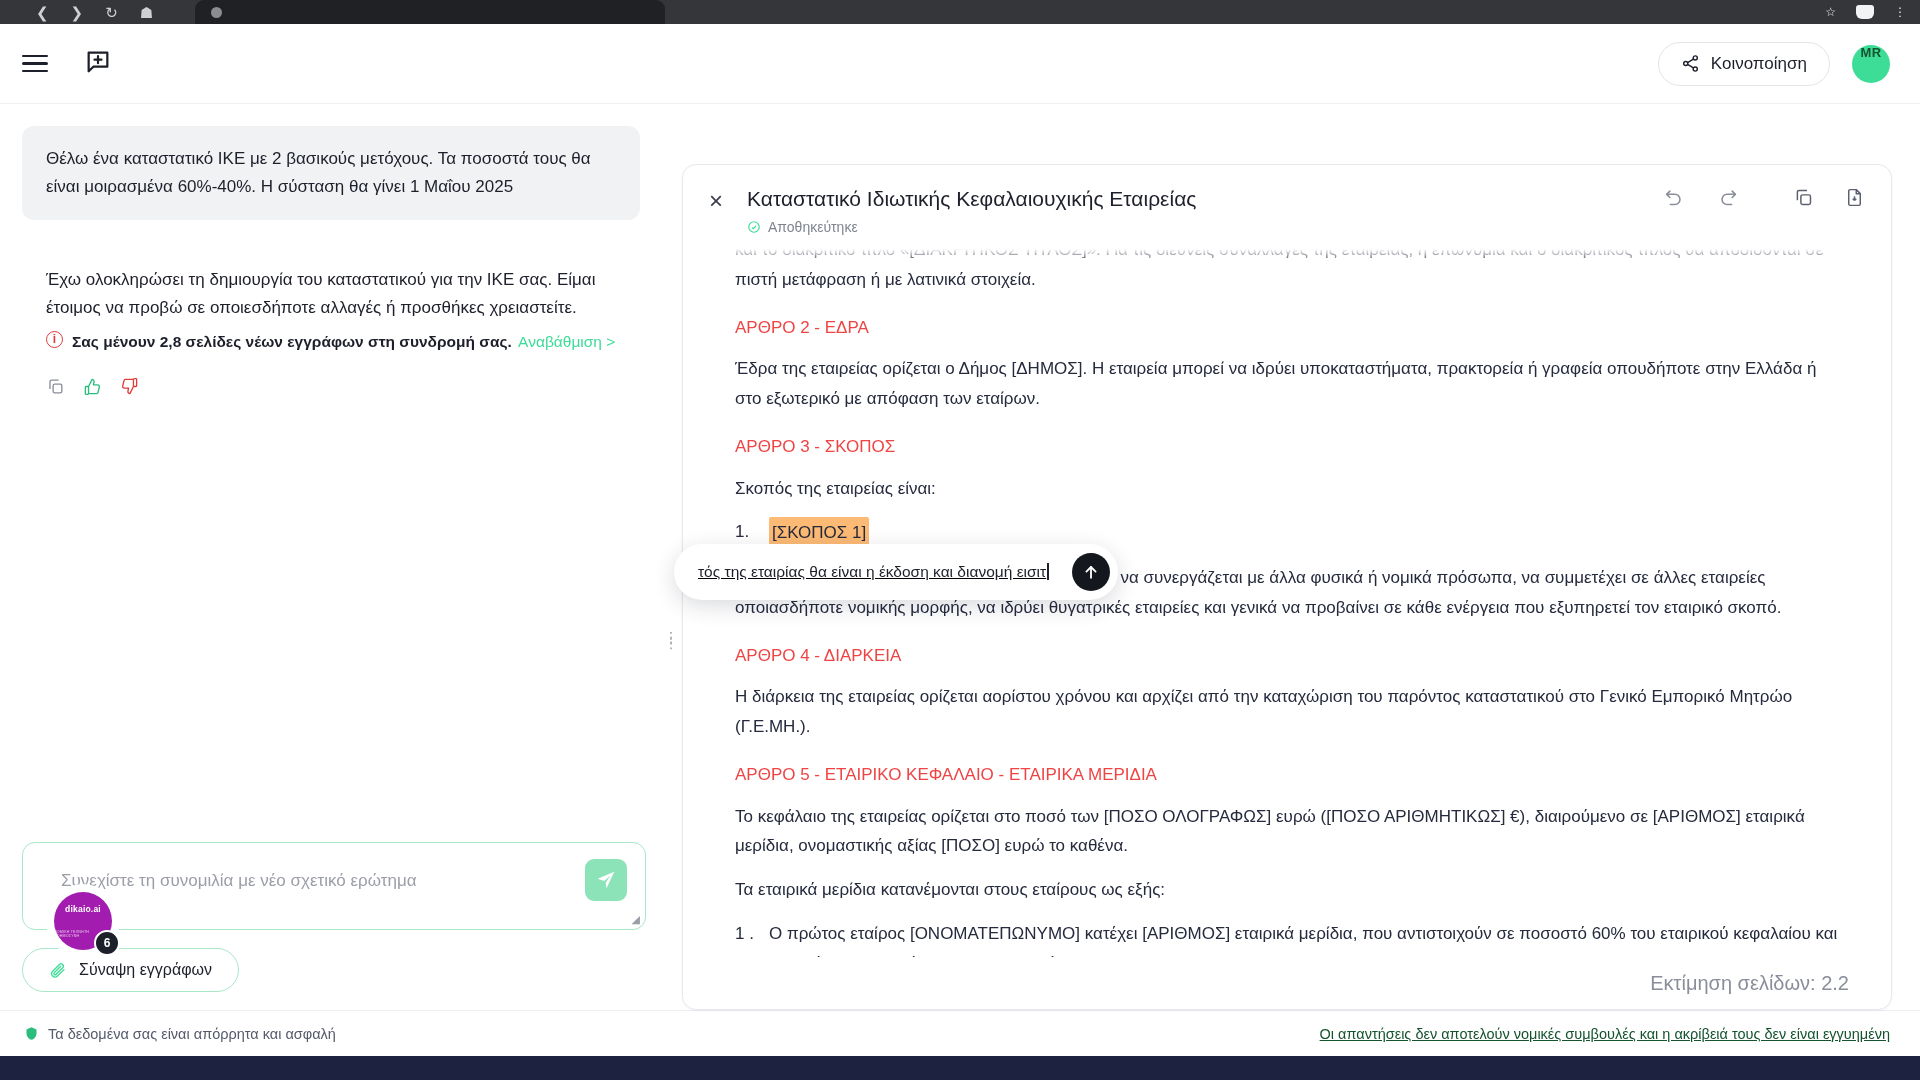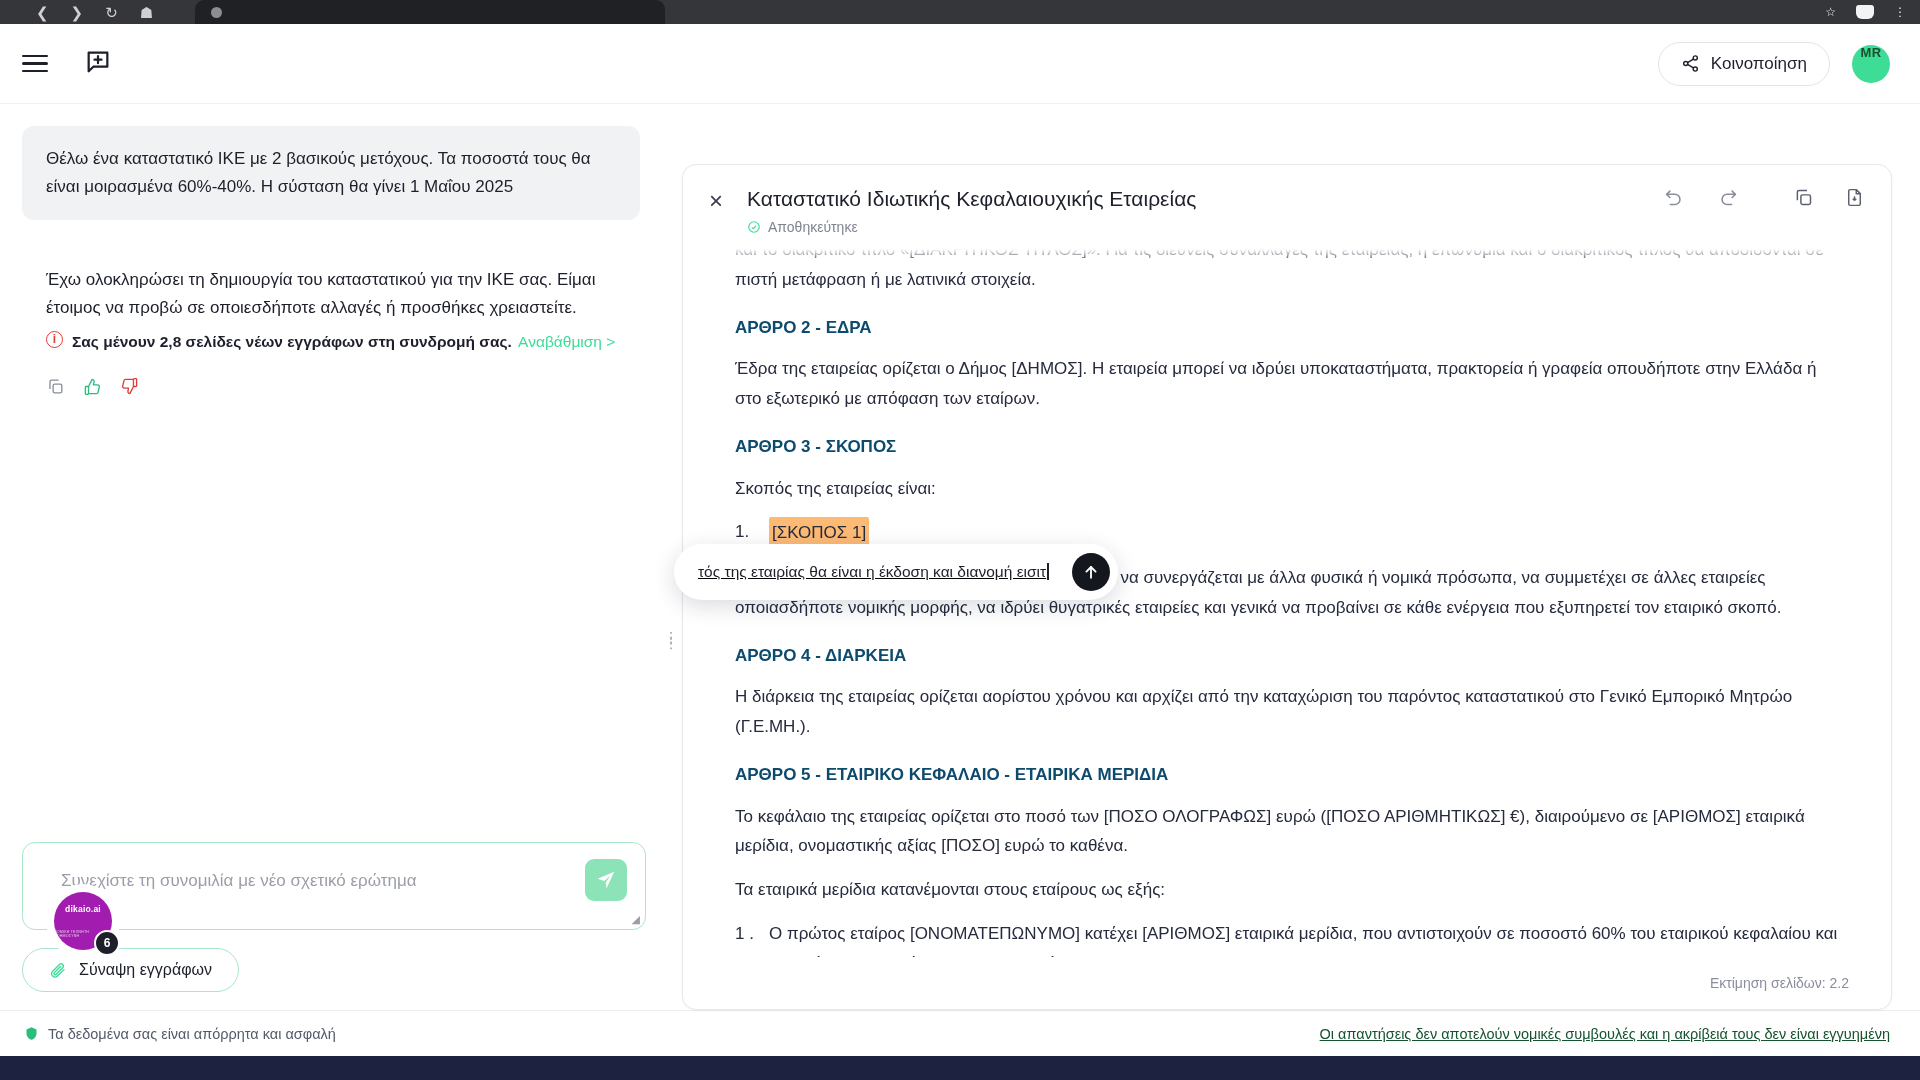--- a/index.html
+++ b/index.html
@@ -171,26 +171,26 @@
     flex: 1; overflow: hidden; position: relative;
     padding: 0 50px 0 52px;
     font-size: 17px; line-height: 1.75; color: #252a3d;
   }
   .doc-body .fade-top {
     position: absolute; left: 0; right: 0; top: 0; height: 14px;
     background: linear-gradient(#fff, rgba(255,255,255,0));
     pointer-events: none;
   }
   .doc-p { margin: 0 0 14px 0; }
-  .doc-h { font-weight: 700; font-size: 17px; margin: 18px 0 12px 0; color: #0c4a6e; }
+  .doc-h { font-weight: 400; font-size: 17px; margin: 18px 0 12px 0; color: #ef4444; }
   .doc-clip { margin-top: -14px; }
   .ol-item { display: flex; gap: 12px; margin-bottom: 14px; }
   .ol-num { flex: 0 0 22px; }
   .hl { background: #fdba74; padding: 1px 3px; border-radius: 2px; }
-  .doc-foot { height: 52px; display: flex; align-items: center; justify-content: flex-end; padding-right: 42px; font-size: 14px; color: #8a8e9b; }
+  .doc-foot { height: 52px; display: flex; align-items: center; justify-content: flex-end; padding-right: 42px; font-size: 20px; color: #8a8e9b; }
 
   
   .inline-prompt {
     position: absolute; left: 674px; top: 440px;
     width: 444px; height: 56px;
     background: #fff; border-radius: 30px;
     box-shadow: 0 6px 22px rgba(25,30,55,.16);
     display: flex; align-items: center;
     padding: 0 8px 0 24px;
     text-decoration: underline;

